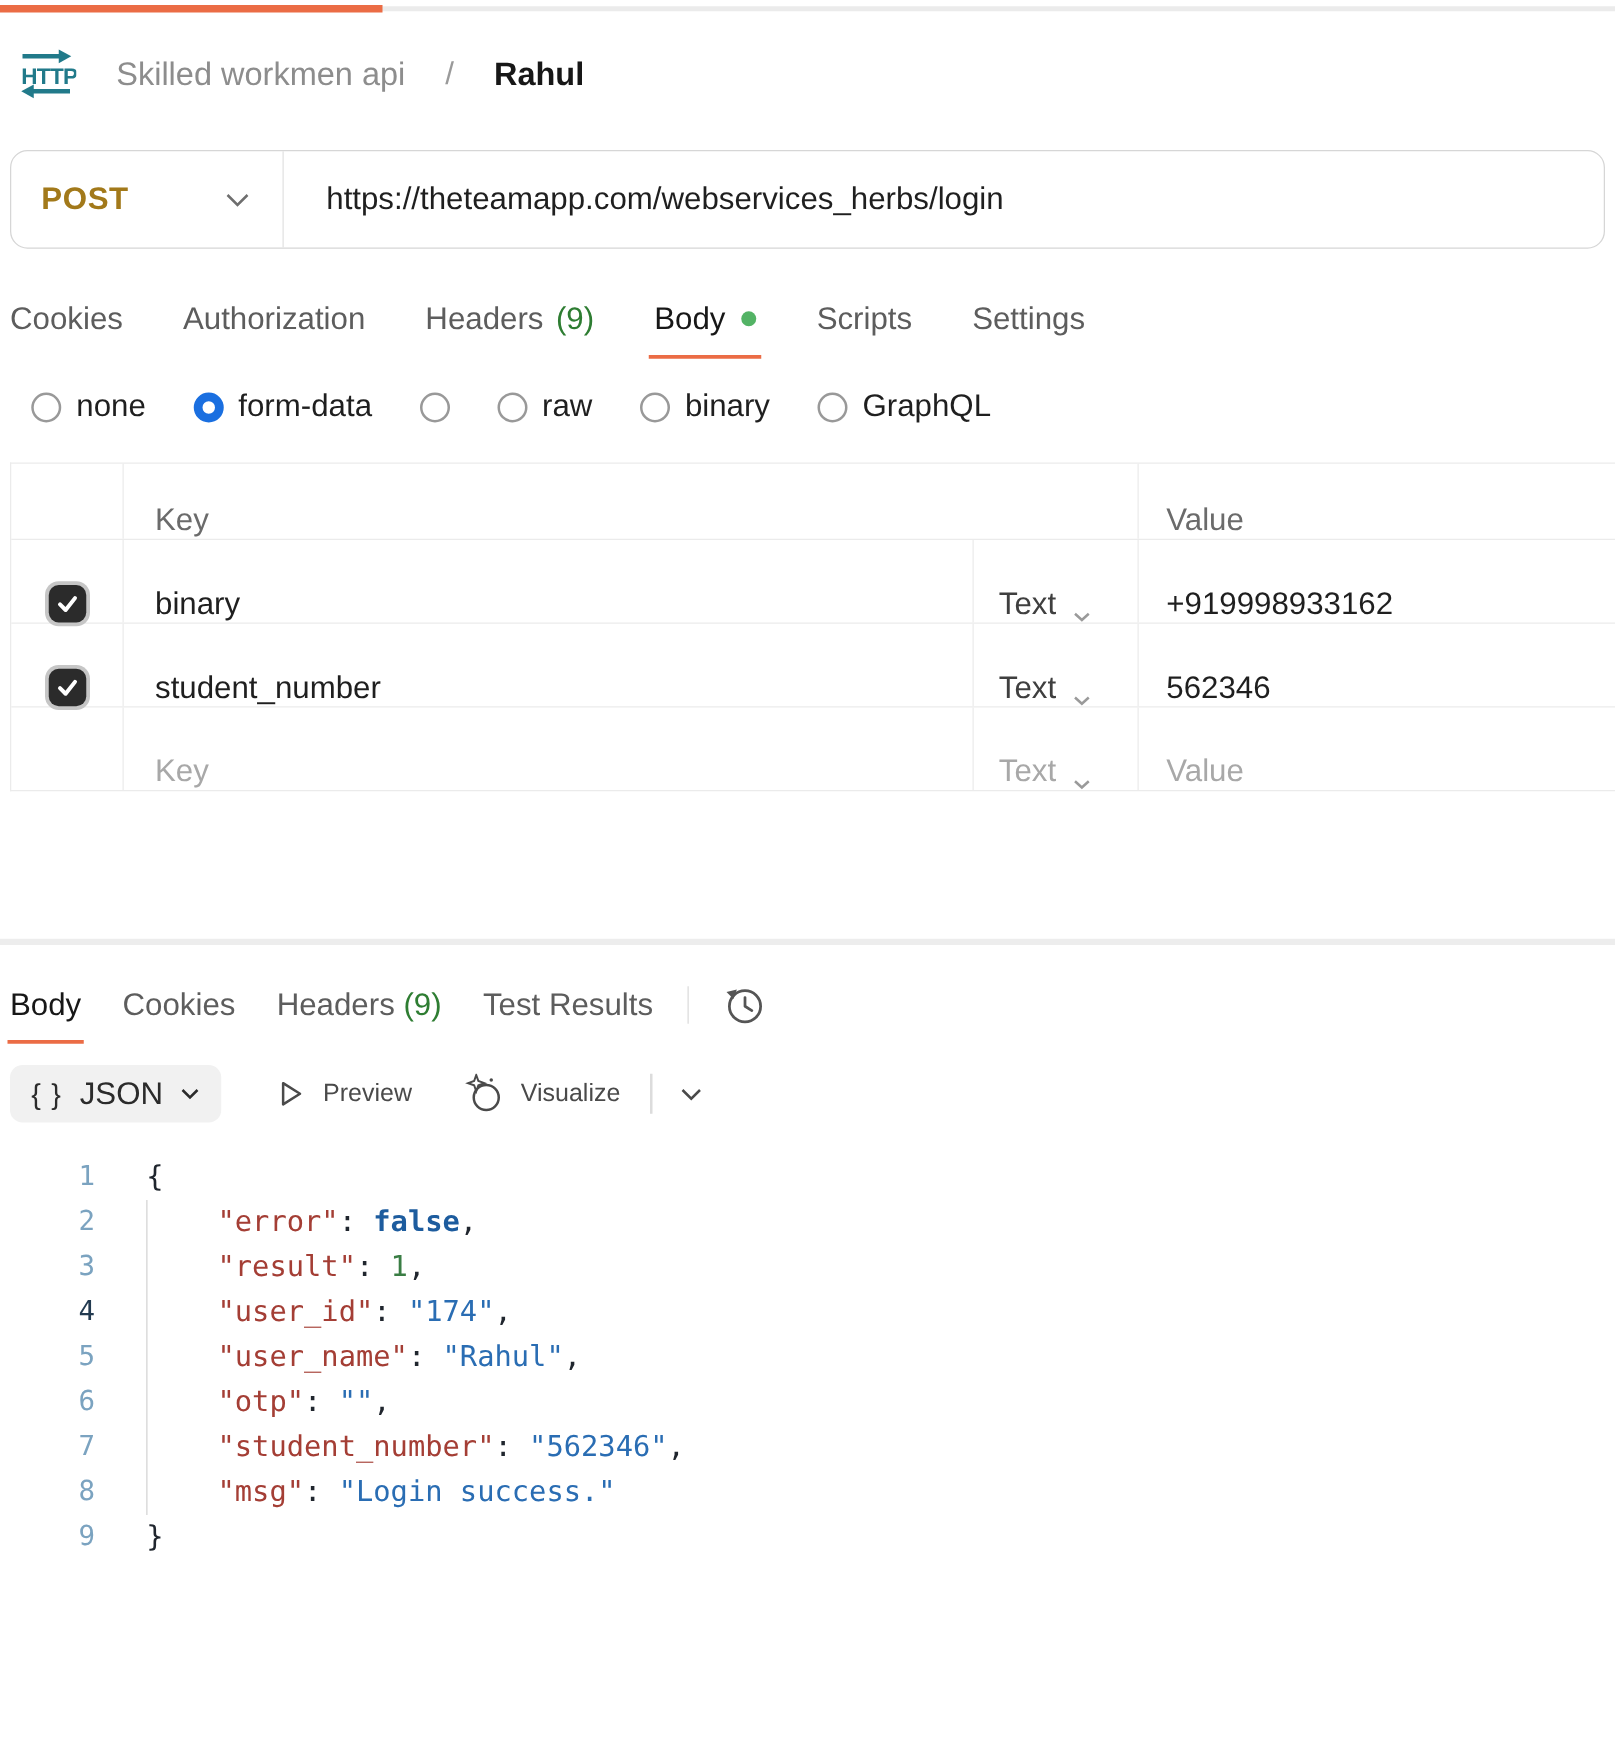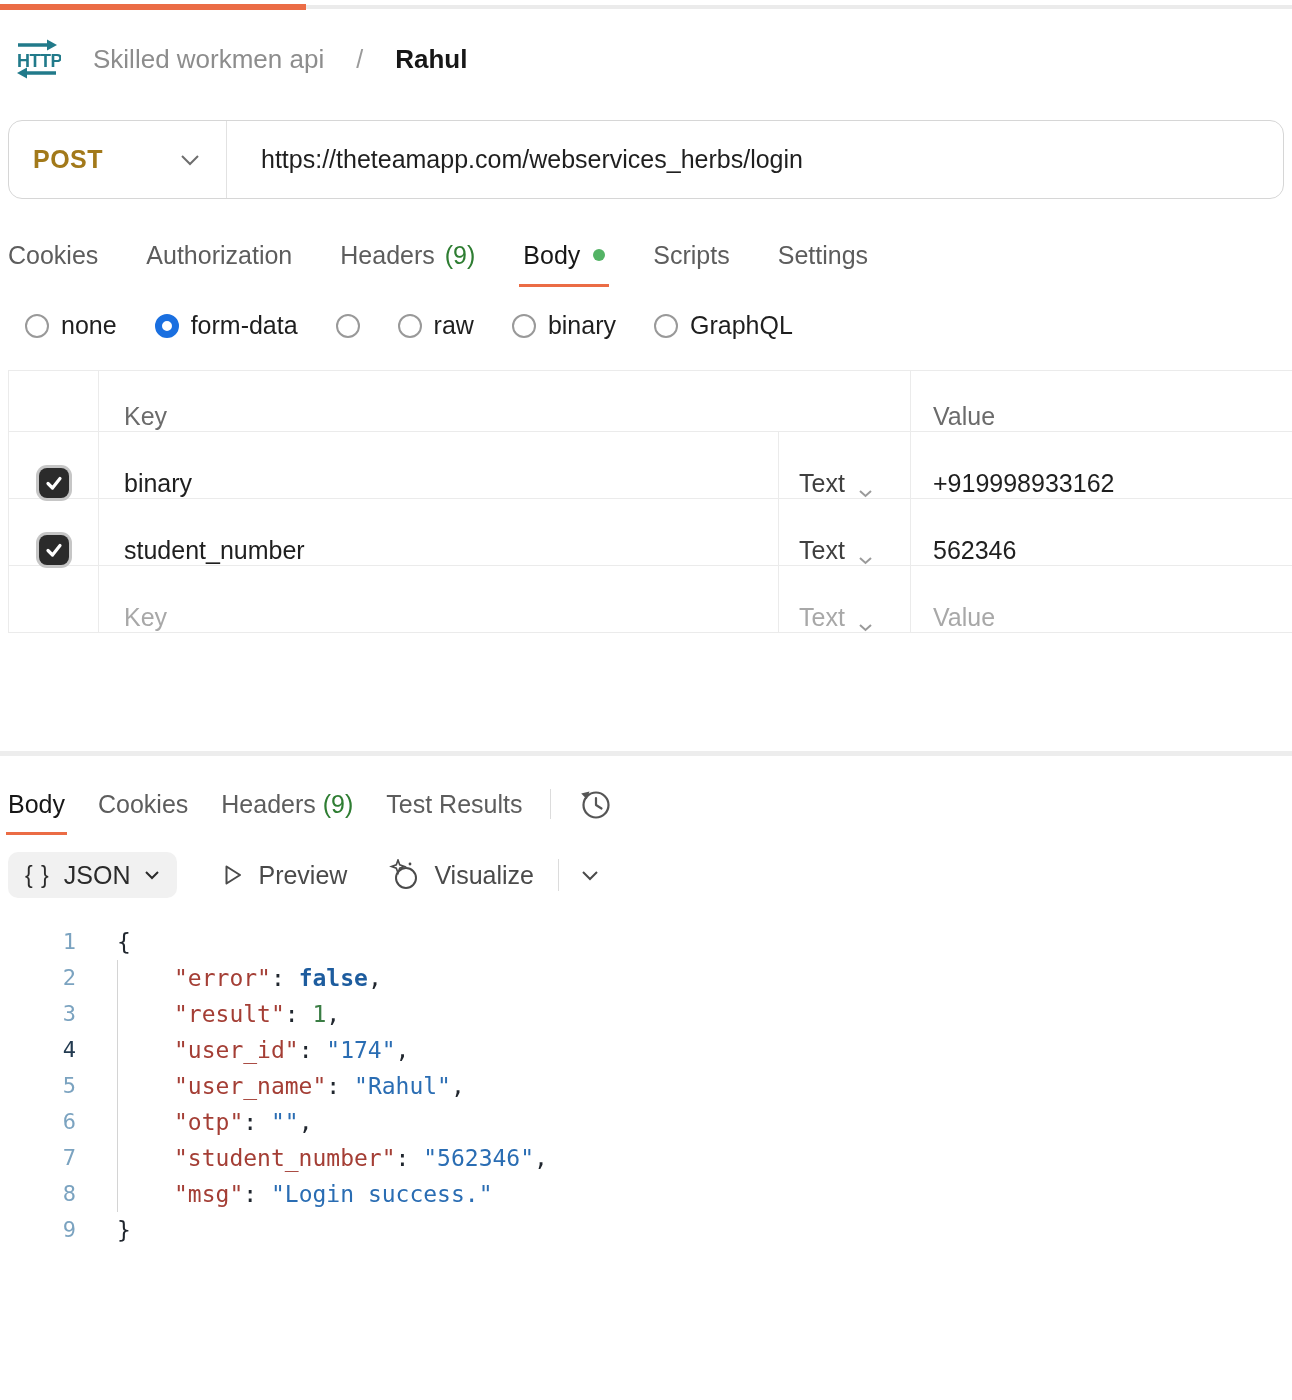--- a/index.html
+++ b/index.html
@@ -67,21 +67,21 @@
   .rtab{position:relative;font-size:25px;color:var(--gray);cursor:pointer;}
   .rtab .count{color:var(--green);}
   .rtab.active{color:#171717;}
   .rtab.active::after{content:"";position:absolute;left:-2px;right:-2px;bottom:-16px;height:3px;background:var(--accent);}
   .rtab-sep{width:1.5px;height:30px;background:#dcdcdc;margin-left:-6px;}
   .history-btn{display:flex;align-items:center;cursor:pointer;margin-left:-6px;}
   
   .rtoolbar{display:flex;align-items:center;margin:30px 0 0 8px;}
   .json-btn{height:46px;background:#f1f1f1;border-radius:10px;display:flex;align-items:center;gap:14px;padding:0 17px;font-size:25px;color:#2b2b2b;cursor:pointer;}
   .braces{font-size:23px;letter-spacing:1px;}
-  .tb-btn{display:flex;align-items:center;gap:13px;font-size:25px;color:#4a4a4a;margin-left:42px;cursor:pointer;}
+  .tb-btn{display:flex;align-items:center;gap:13px;font-size:20px;color:#4a4a4a;margin-left:42px;cursor:pointer;}
   .tb-sep{width:1.5px;height:32px;background:#dcdcdc;margin-left:24px;}
   .tb-chevron{margin-left:22px;display:flex;cursor:pointer;}
   
   .codeblock{margin-top:26px;font-family:"DejaVu Sans Mono",monospace;font-size:23px;}
   .cline{display:flex;height:36px;line-height:36px;}
   .lnum{width:76px;text-align:right;color:#7ba3c0;flex:none;font-size:22px;user-select:none;}
   .lnum.cur{color:#223a50;}
   .ccontent{margin-left:41px;white-space:pre;}
   .ccontent.g{border-left:1.5px solid #d4d4d4;padding-left:56px;}
   .tk-key{color:#a43e35;}

